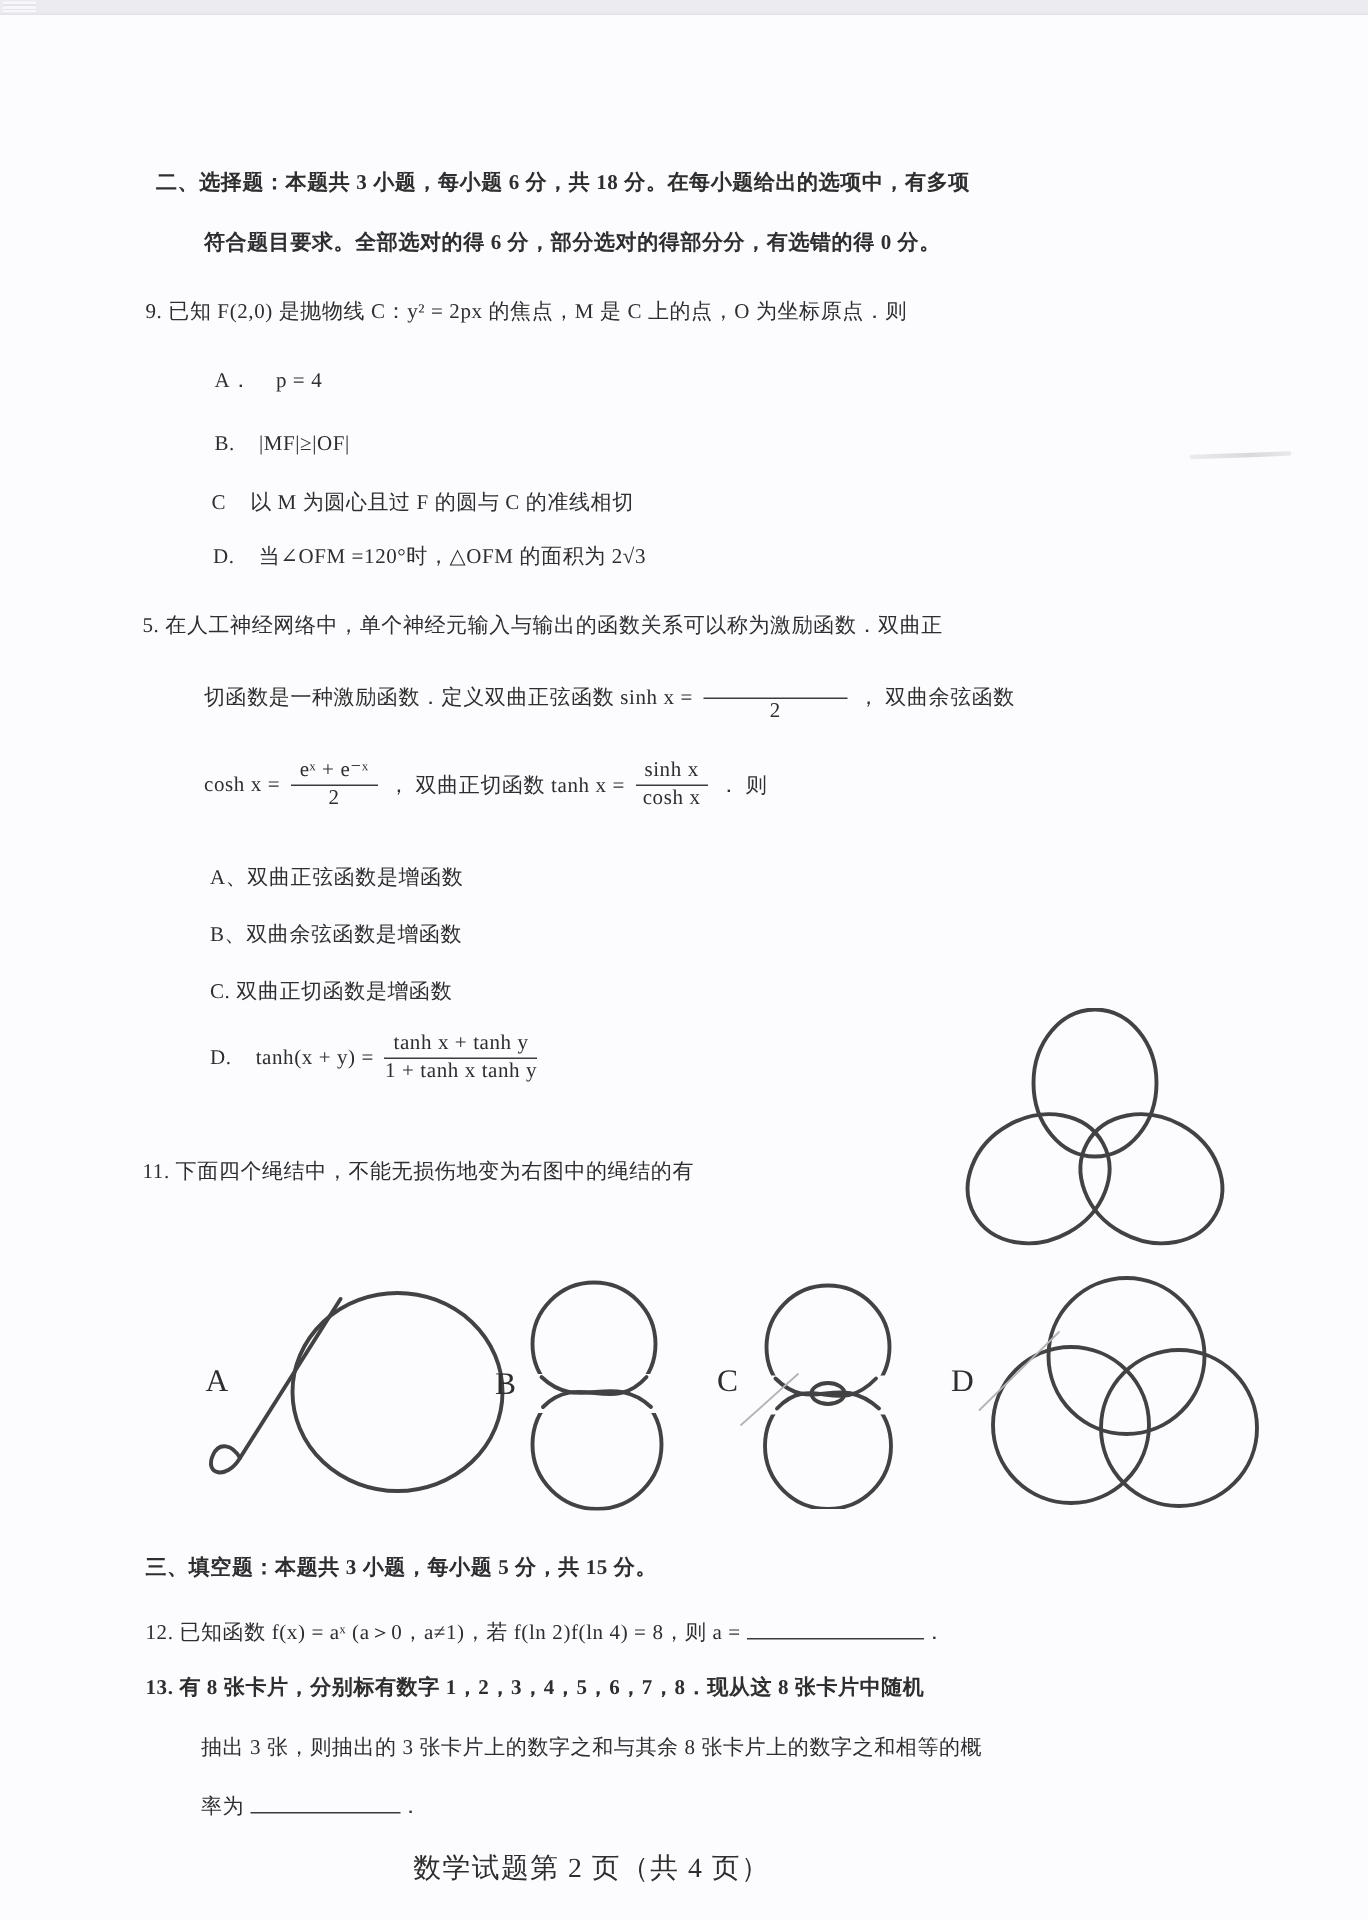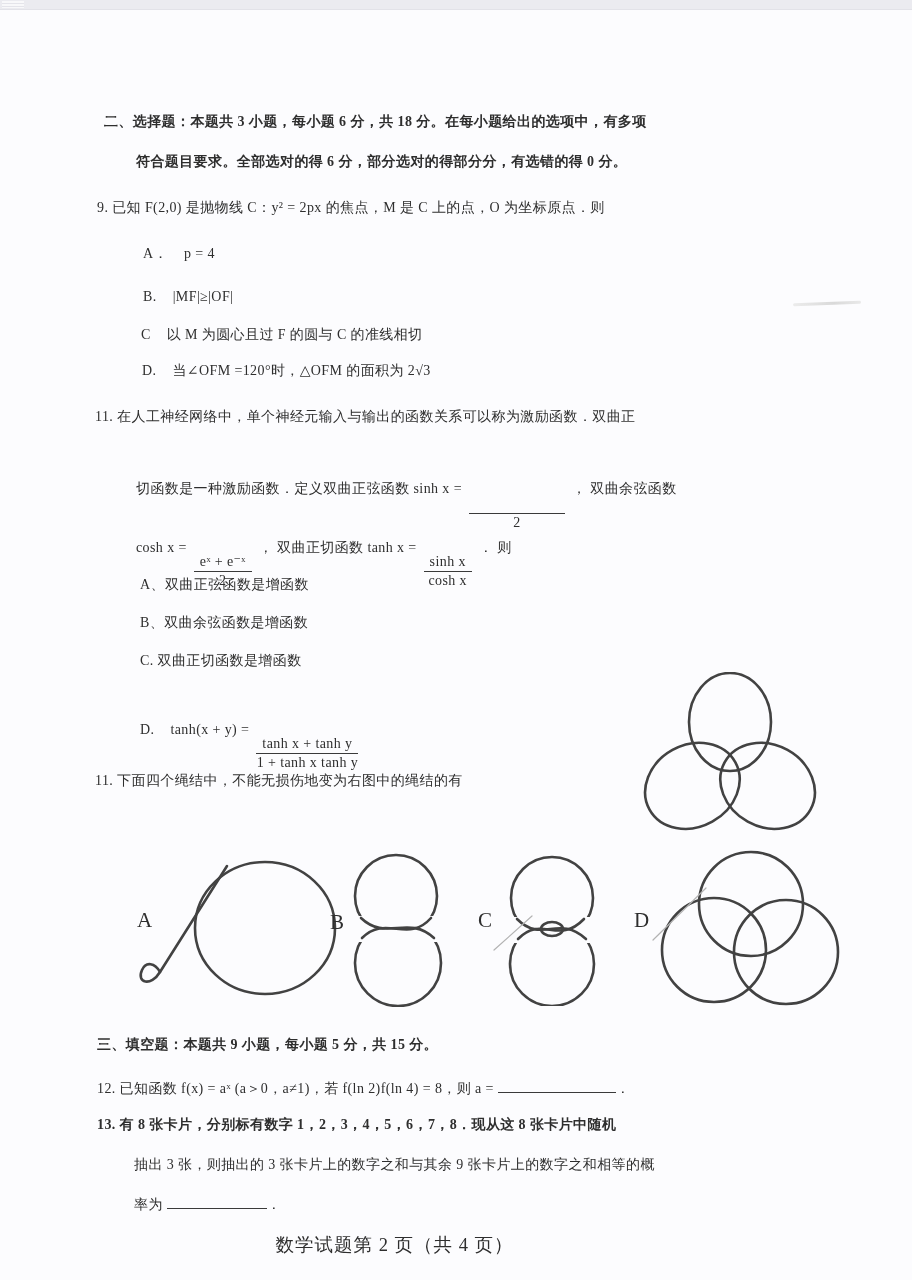--- a/index.html
+++ b/index.html
@@ -18,21 +18,21 @@
   .topbar-mark{
     position:absolute; left:2px; top:1px; width:22px; height:7px;
     background:repeating-linear-gradient(#f8f8fa 0 2px, #e4e4ea 2px 3px);
   }
   .page { position:absolute; left:0; top:10px; width:912px; height:1270px; background:#fcfcfe; }
   .line { position:absolute; font-size:14px; letter-spacing:0.4px; white-space:nowrap; }
   .bold { font-weight:bold; }
   .row { display:flex; align-items:center; }
   .opt-label { display:inline-block; margin-right:16px; }
   .frac { display:inline-flex; flex-direction:column; align-items:center; vertical-align:middle; margin:0 7px; line-height:1.15; }
-  .frac .num { padding:0 6px 1px 6px; border-bottom:1.6px solid #3a3a3a; text-align:right; min-width:46px;margin-top:48px; }
+  .frac .num { padding:0 6px 1px 6px; border-bottom:1.6px solid #3a3a3a; text-align:right; min-width:46px; }
   .frac .den { padding-top:1px; text-align:center; }
   .frac.wide .num { min-width:96px; min-height:20px; }
   .blank { display:inline-block; border-bottom:1.6px solid #3a3a3a; height:1.05em; vertical-align:baseline; }
   .blank.w12 { width:118px; }
   .blank.w13 { width:100px; }
   .knot-label { position:absolute; font-size:21px; }
   .smudge {
     position:absolute; left:793px; top:292px; width:68px; height:3px;
     background:linear-gradient(90deg, #ececec, #d9d9d9 60%, #e9e9e9);
     transform:rotate(-2deg); border-radius:2px;
@@ -62,21 +62,21 @@
     <span class="opt-label">B.</span><span>|MF|≥|OF|</span>
   </div>
   <div class="smudge"></div>
   <div class="line" style="left:141px; top:316px;">
     <span class="opt-label">C</span><span>以 M 为圆心且过 F 的圆与 C 的准线相切</span>
   </div>
   <div class="line" style="left:142px; top:352px;">
     <span class="opt-label">D.</span><span>当∠OFM =120°时，△OFM 的面积为 2√3</span>
   </div>
 
-  <div class="line" style="left:95px; top:398px;">11.  在人工神经网络中，单个神经元输入与输出的函数关系可以称为激励函数．双曲正</div>
+  <div class="line" style="left:95px; top:398px;">5.  在人工神经网络中，单个神经元输入与输出的函数关系可以称为激励函数．双曲正</div>
   <div class="line row" style="left:136px; top:436px;">
     <span>切函数是一种激励函数．定义双曲正弦函数 sinh x =</span>
     <span class="frac wide">
       <span class="num"></span>
       <span class="den">2</span>
     </span>
     <span>，  双曲余弦函数</span>
   </div>
   <div class="line row" style="left:136px; top:496px;">
     <span>cosh x =</span>
@@ -149,29 +149,29 @@
   <svg style="left:648px; top:840px;" width="195" height="158" viewBox="0 0 195 158">
     <g class="stroke">
       <circle cx="103" cy="54" r="52"></circle>
       <circle cx="66" cy="100" r="52"></circle>
       <circle cx="138" cy="102" r="52"></circle>
       <path class="pencil" d="M 5 90 L 58 38"></path>
     </g>
   </svg>
   <div class="knot-label" style="left:634px; top:898px;">D</div>
 
-  <div class="line bold" style="left:97px; top:1026px;">三、填空题：本题共 9 小题，每小题 5 分，共 15 分。</div>
+  <div class="line bold" style="left:97px; top:1026px;">三、填空题：本题共 3 小题，每小题 5 分，共 15 分。</div>
 
   <div class="line" style="left:97px; top:1068px;">
     <span>12.  已知函数 f(x) = aˣ (a＞0，a≠1)，若 f(ln 2)f(ln 4) = 8，则 a =</span>
     <span class="blank w12"></span><span>．</span>
   </div>
 
   <div class="line" style="left:97px; top:1106px;font-weight:bold;">13.  有 8 张卡片，分别标有数字 1，2，3，4，5，6，7，8．现从这 8 张卡片中随机</div>
-  <div class="line" style="left:134px; top:1146px;">抽出 3 张，则抽出的 3 张卡片上的数字之和与其余 9 张卡片上的数字之和相等的概</div>
+  <div class="line" style="left:134px; top:1146px;">抽出 3 张，则抽出的 3 张卡片上的数字之和与其余 8 张卡片上的数字之和相等的概</div>
   <div class="line" style="left:134px; top:1184px;">
     <span>率为</span>
     <span class="blank w13"></span><span>．</span>
   </div>
 
   <div class="footer">数学试题第 2 页（共 4 页）</div>
 
 </div>
 
 </body></html>

